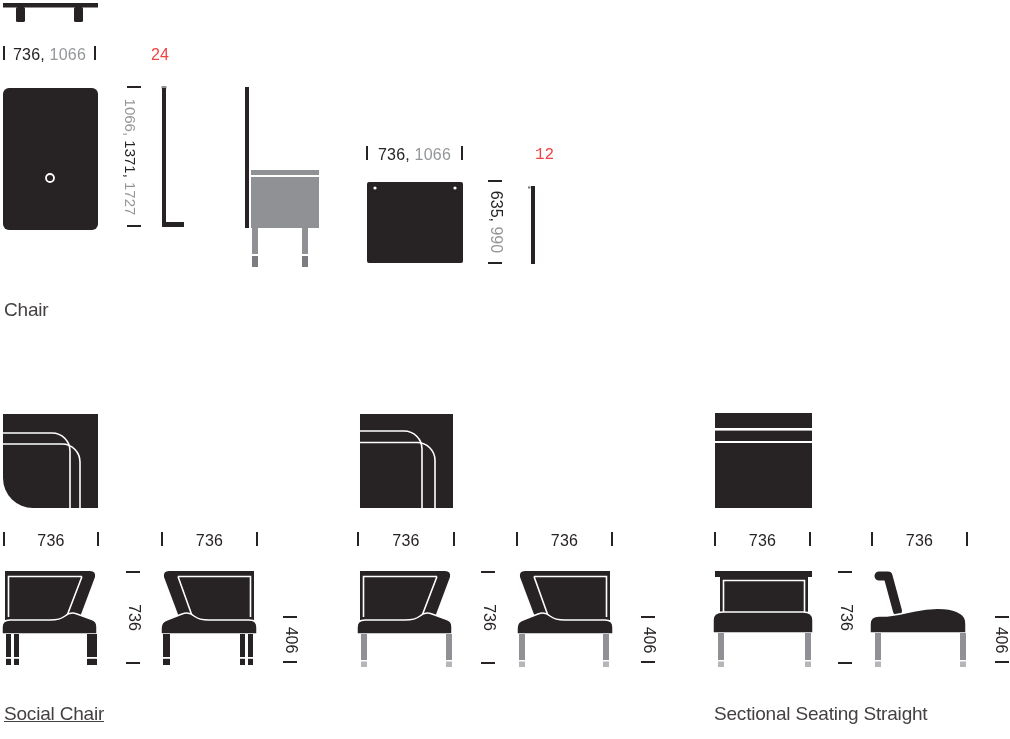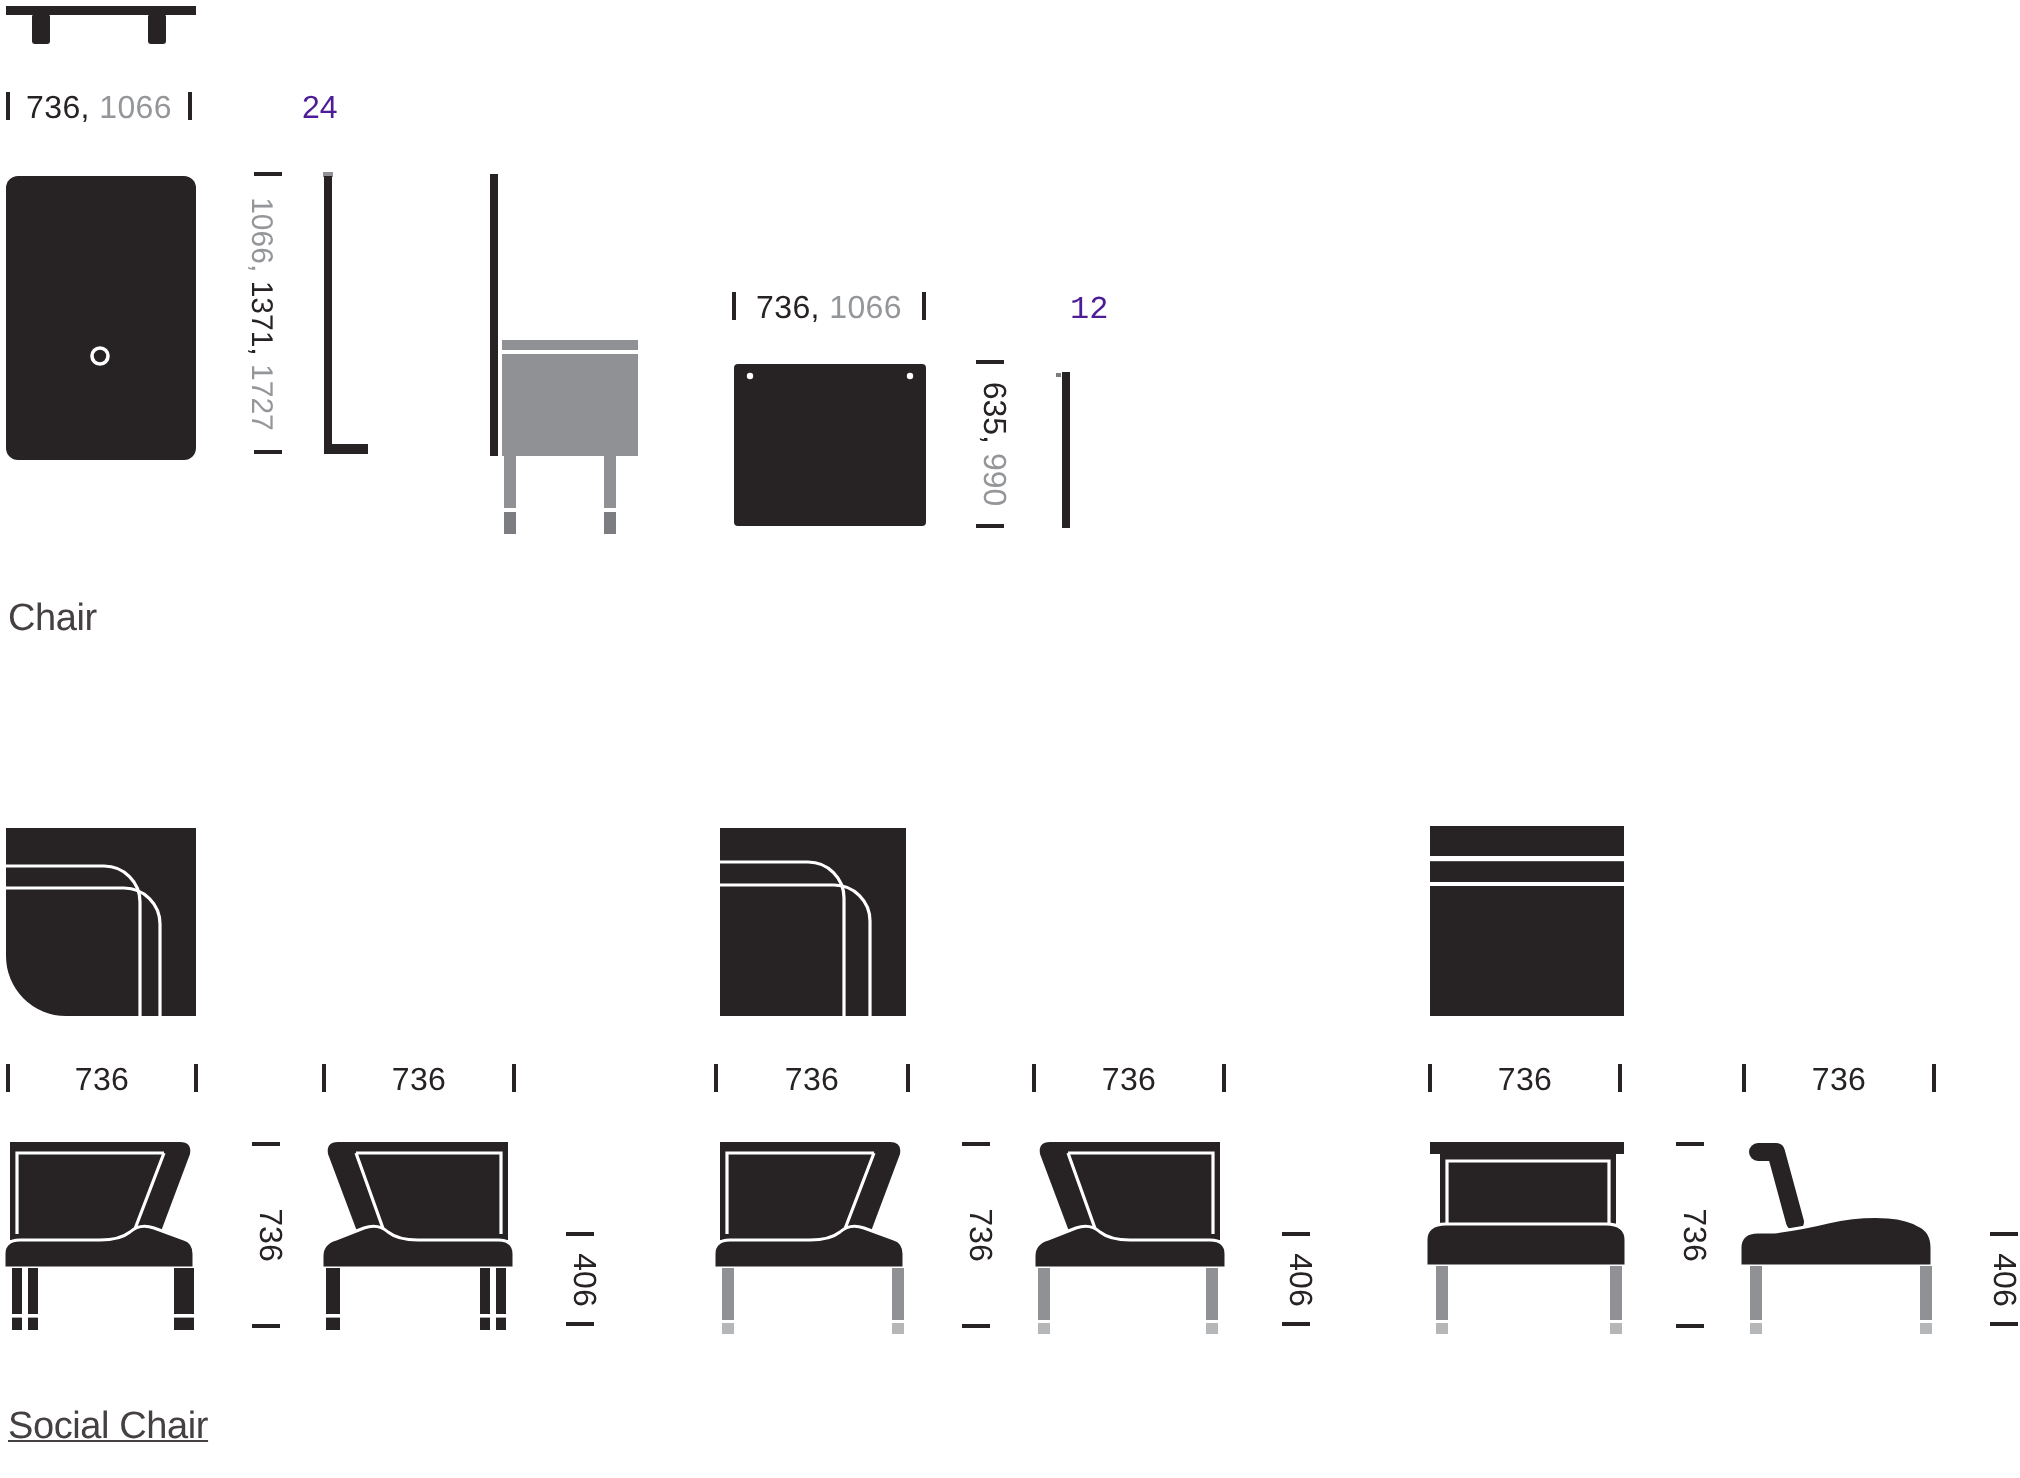--- a/index.html
+++ b/index.html
@@ -15,21 +15,21 @@
   .dgry { fill:#7c7d80; }
   .wline { fill:none; stroke:#ffffff; stroke-width:1.6; }
   .seatw { fill:#272324; stroke:#ffffff; stroke-width:1.5; }
   .hdim { position:absolute; display:flex; justify-content:space-between; height:16px; }
   .hdim .tick { width:2px; height:14px; background:#272324; flex:0 0 auto; }
   .hdim .txt { font-size:16px; letter-spacing:.2px; white-space:nowrap; color:#272324; }
   .num-alt { color:#949699; }
   .tickh { position:absolute; width:14px; height:2px; background:#272324; }
   .vtxt { position:absolute; transform:rotate(90deg); transform-origin:0 0;
           font-size:16px; line-height:16px; text-align:center; white-space:nowrap; color:#272324; }
-  .freedim { position:absolute; font-size:16px; color:#4c1d95; }
+  .freedim { position:absolute; font-size:16px; color:#ef4444; }
   .plabel { position:absolute; font-size:19px; color:#454142; letter-spacing:-.2px; }
 </style>
 </head>
 <body>
 
 <div class="canvas">
 
   <svg style="left:3px;top:0;" width="97" height="24" viewBox="0 0 97 24">
     <rect class="ink" x="0" y="3" width="95" height="4.5"></rect>
     <rect class="ink" x="13" y="7" width="9" height="15" rx="1.5"></rect>
@@ -232,14 +232,15 @@
   </svg>
 
   <span class="tickh" style="left:838px;top:571px;"></span>
   <div class="vtxt" style="left:854px;top:595px;width:45px;">736</div>
   <span class="tickh" style="left:838px;top:662px;"></span>
 
   <span class="tickh" style="left:995px;top:616px;"></span>
   <div class="vtxt" style="left:1009px;top:622px;width:36px;">406</div>
   <span class="tickh" style="left:995px;top:661px;"></span>
 
+  <div class="plabel" style="left:714px;top:703px;">Sectional Seating Straight</div>
 
 </div>
 
 </body></html>

